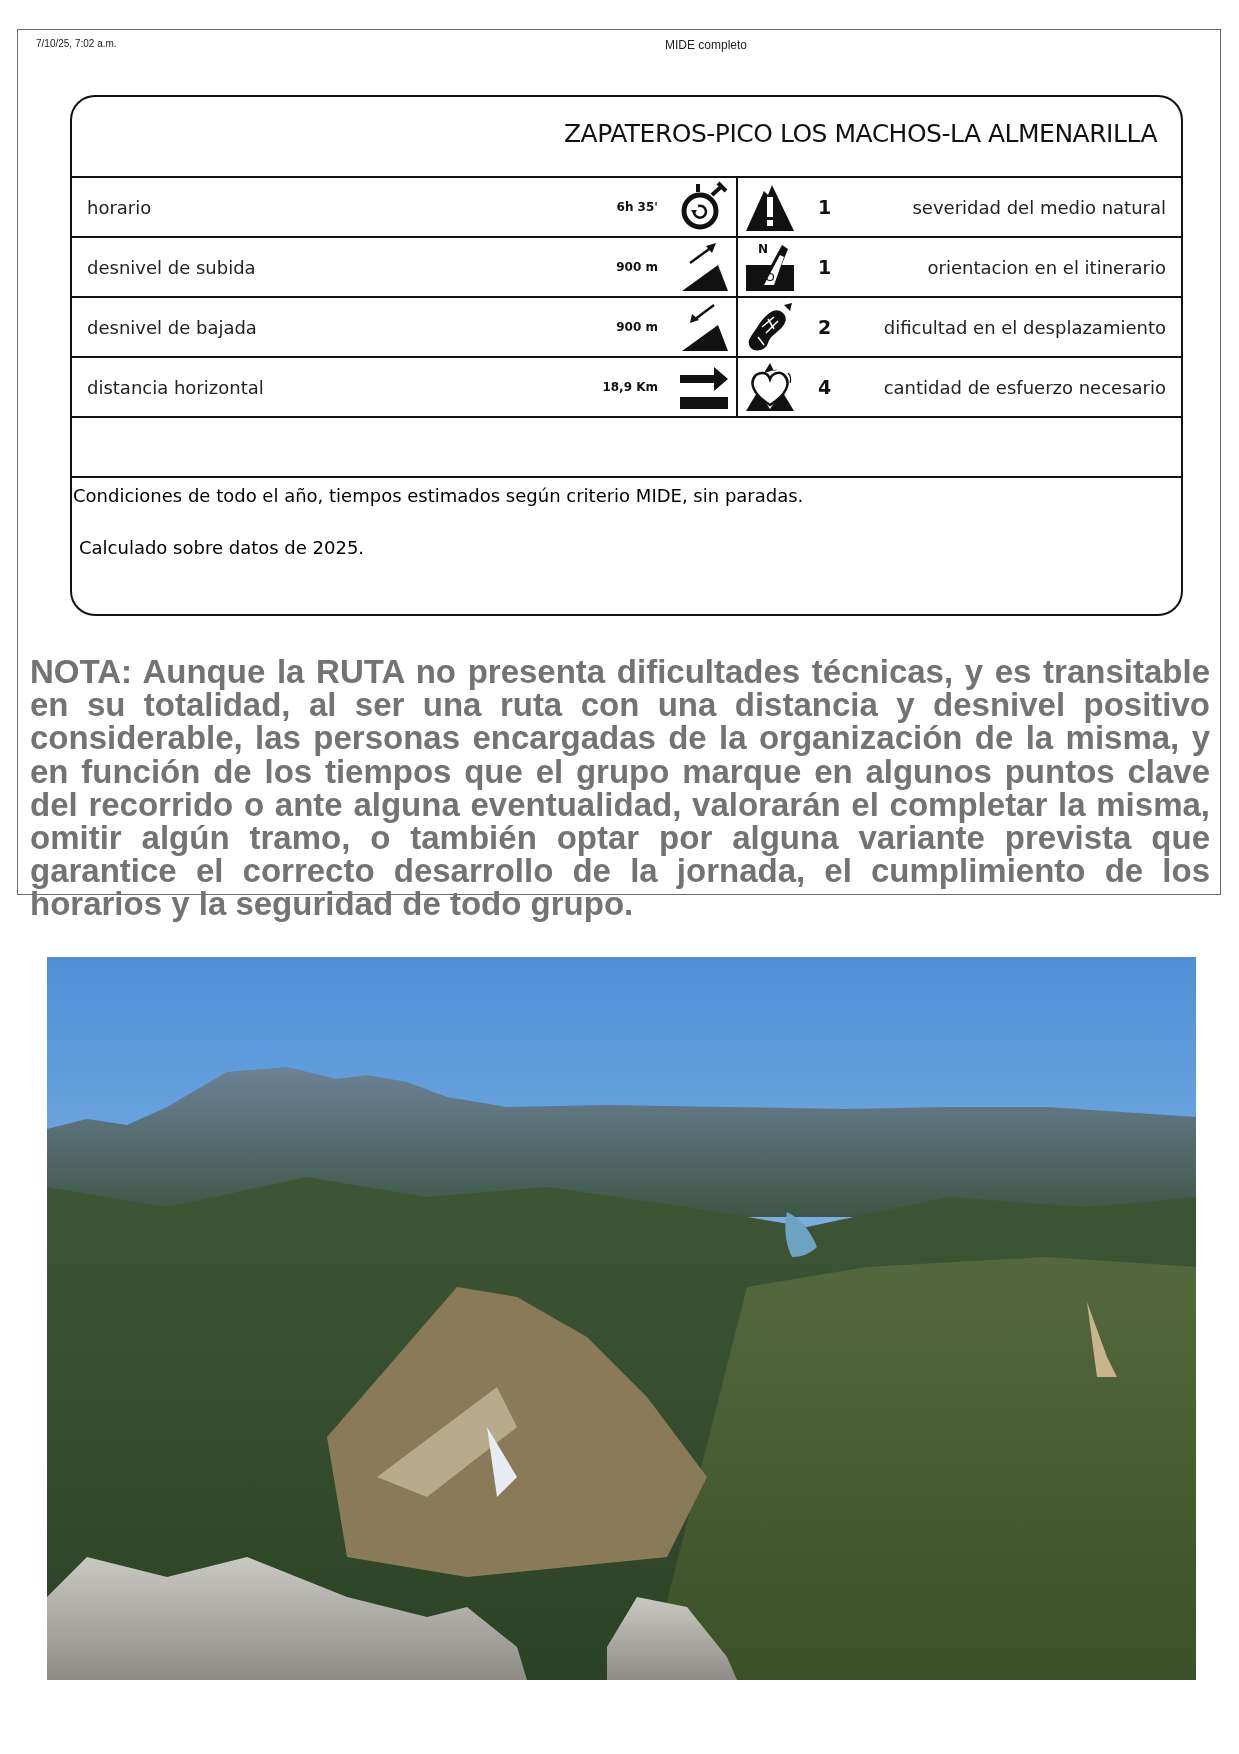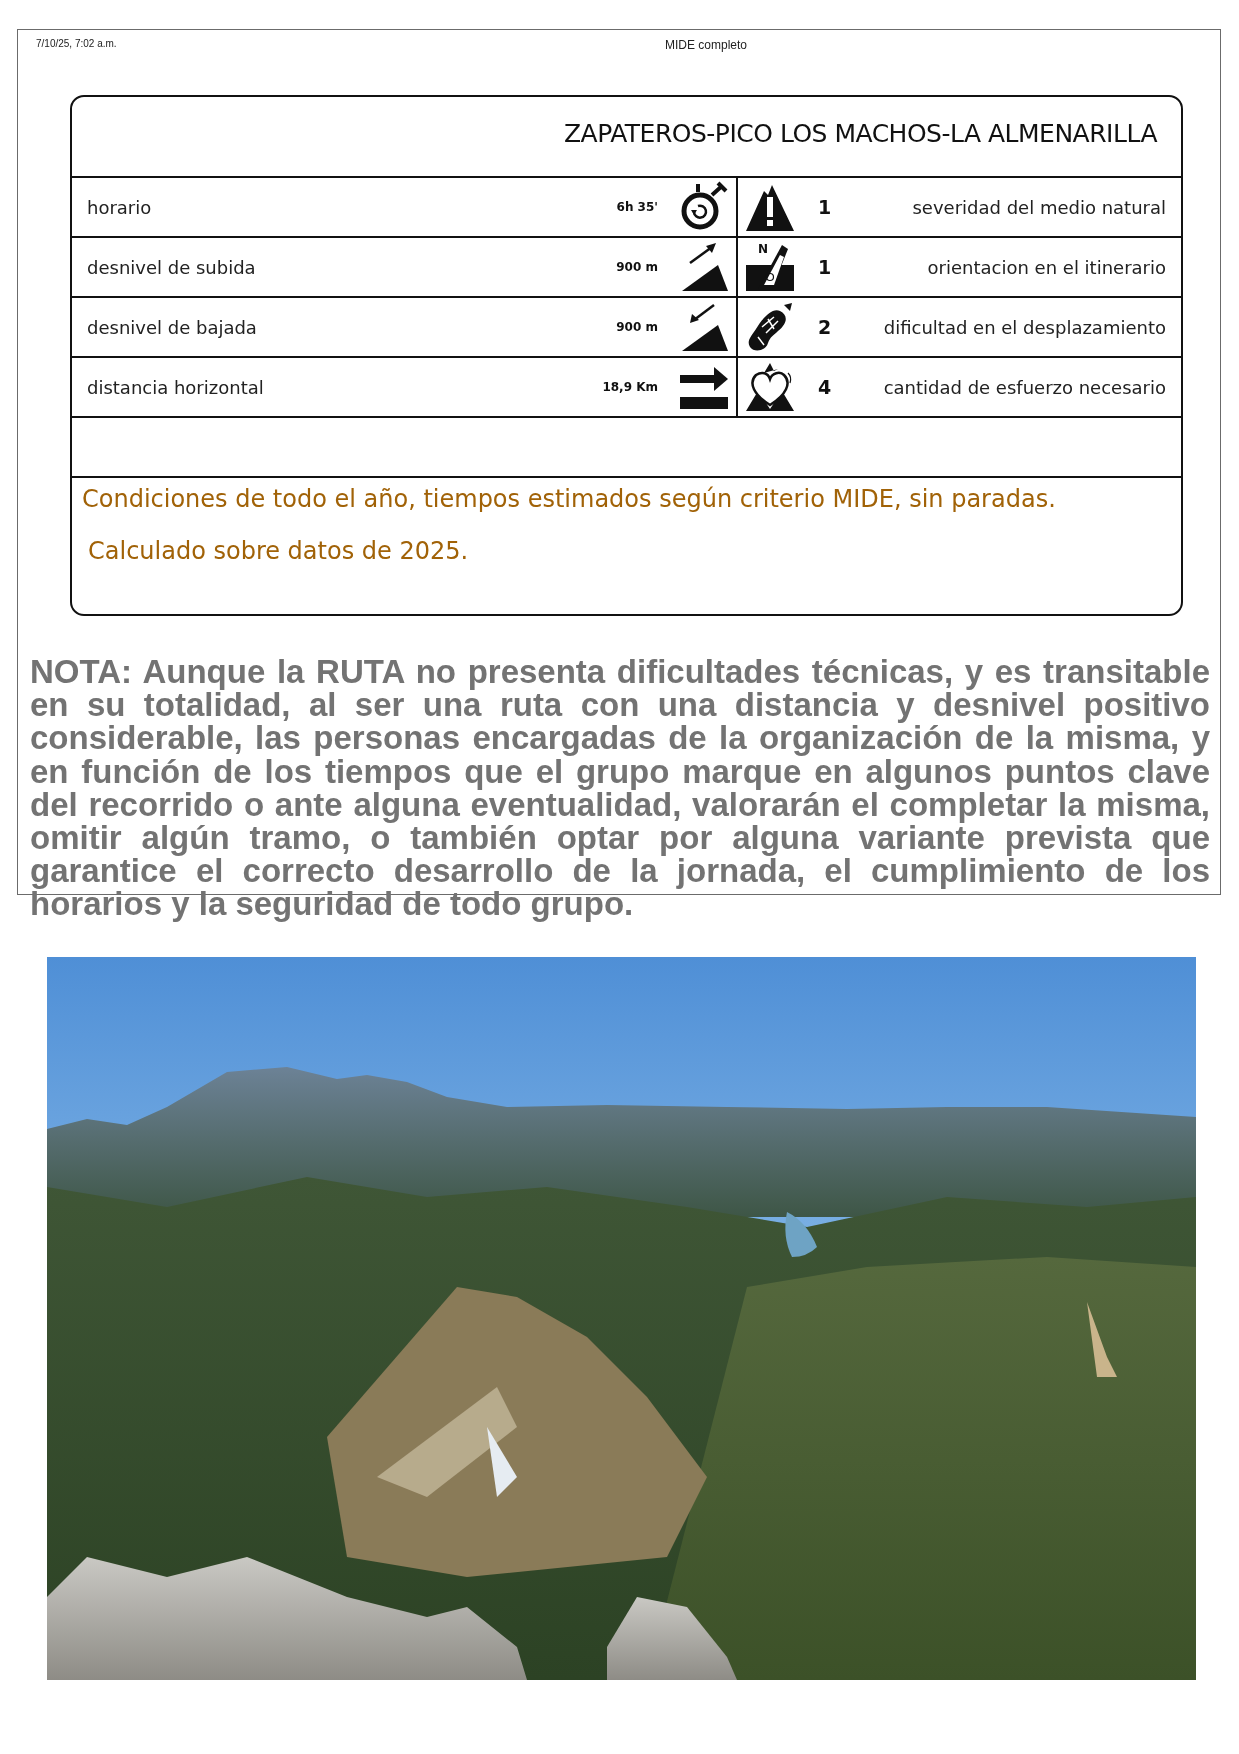--- a/index.html
+++ b/index.html
@@ -1,34 +1,34 @@
 <!DOCTYPE html>
 <html><head>
 <meta charset="utf-8">
 <style>
   html,body{margin:0;padding:0;background:#fff;}
   body{width:1239px;height:1754px;position:relative;overflow:hidden;font-family:"Liberation Sans",sans-serif;}
   .frame{position:absolute;left:17px;top:29px;width:1204px;height:866px;border:1.5px solid #6b6b6b;box-sizing:border-box;}
   .hdr-date{position:absolute;left:36px;top:38px;font-size:10px;color:#222;}
   .hdr-title{position:absolute;left:665px;top:38px;font-size:12px;color:#222;}
-  .card{position:absolute;left:70px;top:95px;width:1113px;height:521px;border:2px solid #111;border-radius:14px;box-sizing:border-box;overflow:hidden;}
+  .card{position:absolute;left:70px;top:95px;width:1113px;height:521px;border:2px solid #111;border-radius:25px;box-sizing:border-box;overflow:hidden;}
   .card-title{position:absolute;right:24px;top:22px;font-family:"DejaVu Sans",sans-serif;font-size:25px;letter-spacing:-0.5px;color:#111;}
   .grid{position:absolute;left:0;top:79px;width:100%;border-top:2px solid #111;}
   .row{display:flex;height:60px;border-bottom:2px solid #111;box-sizing:border-box;}
   .row:nth-child(2){border-bottom-width:2.5px;}
   .cell-l{width:666px;border-right:2px solid #111;display:flex;align-items:center;position:relative;box-sizing:border-box;}
   .cell-r{flex:1;display:flex;align-items:center;position:relative;}
   .lbl{position:absolute;left:15px;font-family:"DejaVu Sans",sans-serif;font-size:18px;color:#222;}
   .val{position:absolute;right:78px;font-family:"DejaVu Sans",sans-serif;font-size:12px;font-weight:bold;color:#111;}
   .ico{position:absolute;width:52px;height:52px;top:3px;}
   .ico-l{right:6px;}
   .ico-r{left:6px;}
   .num{position:absolute;left:80px;font-family:"DejaVu Sans",sans-serif;font-size:19px;font-weight:bold;color:#111;}
   .desc{position:absolute;right:15px;font-family:"DejaVu Sans",sans-serif;font-size:18px;color:#222;}
-  .foot{position:absolute;left:10px;font-family:"DejaVu Sans",sans-serif;font-size:24px;color:#a16207;}
+  .foot{position:absolute;left:1px;font-family:"DejaVu Sans",sans-serif;font-size:18px;color:#000000;}
   .note{position:absolute;left:30px;top:655px;width:1180px;font-family:"Liberation Sans",sans-serif;font-weight:bold;font-size:33px;line-height:33.2px;color:#737373;text-align:justify;text-align-last:left;}
   .photo{position:absolute;left:47px;top:957px;width:1149px;height:723px;overflow:hidden;}
 </style>
 </head>
 <body>
 
 <div class="frame"></div>
 <div class="hdr-date">7/10/25, 7:02 a.m.</div>
 <div class="hdr-title">MIDE completo</div>
 

